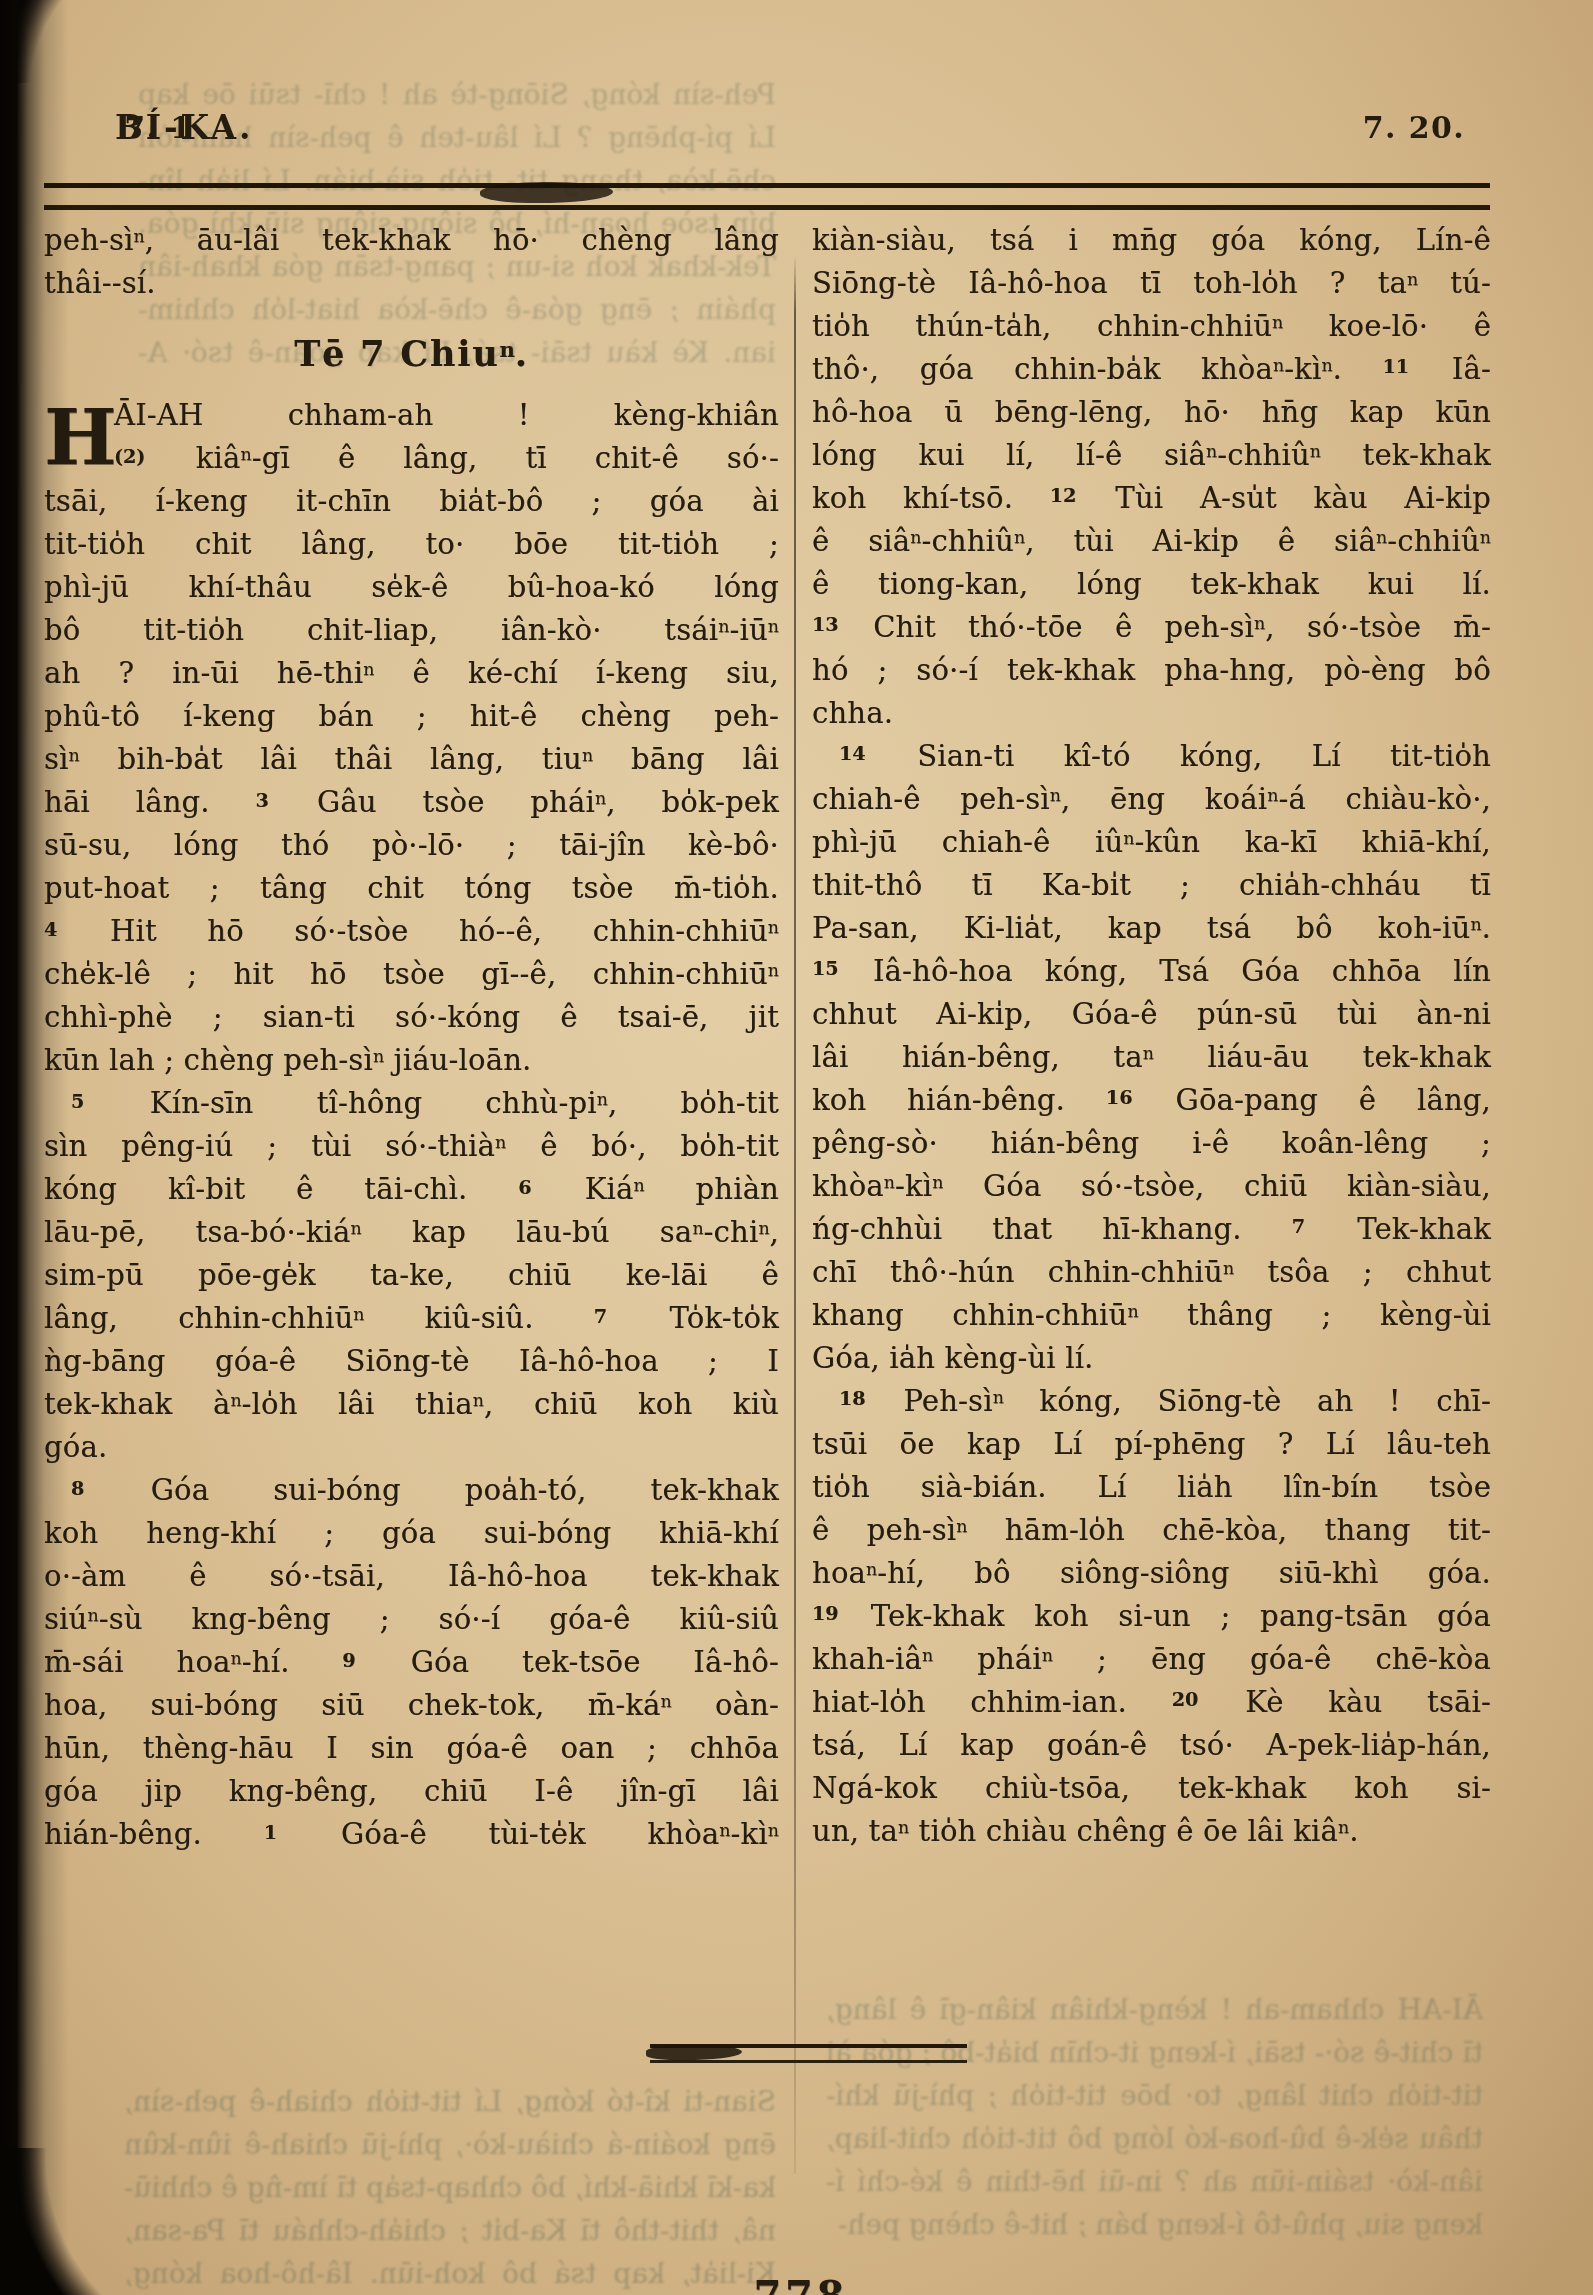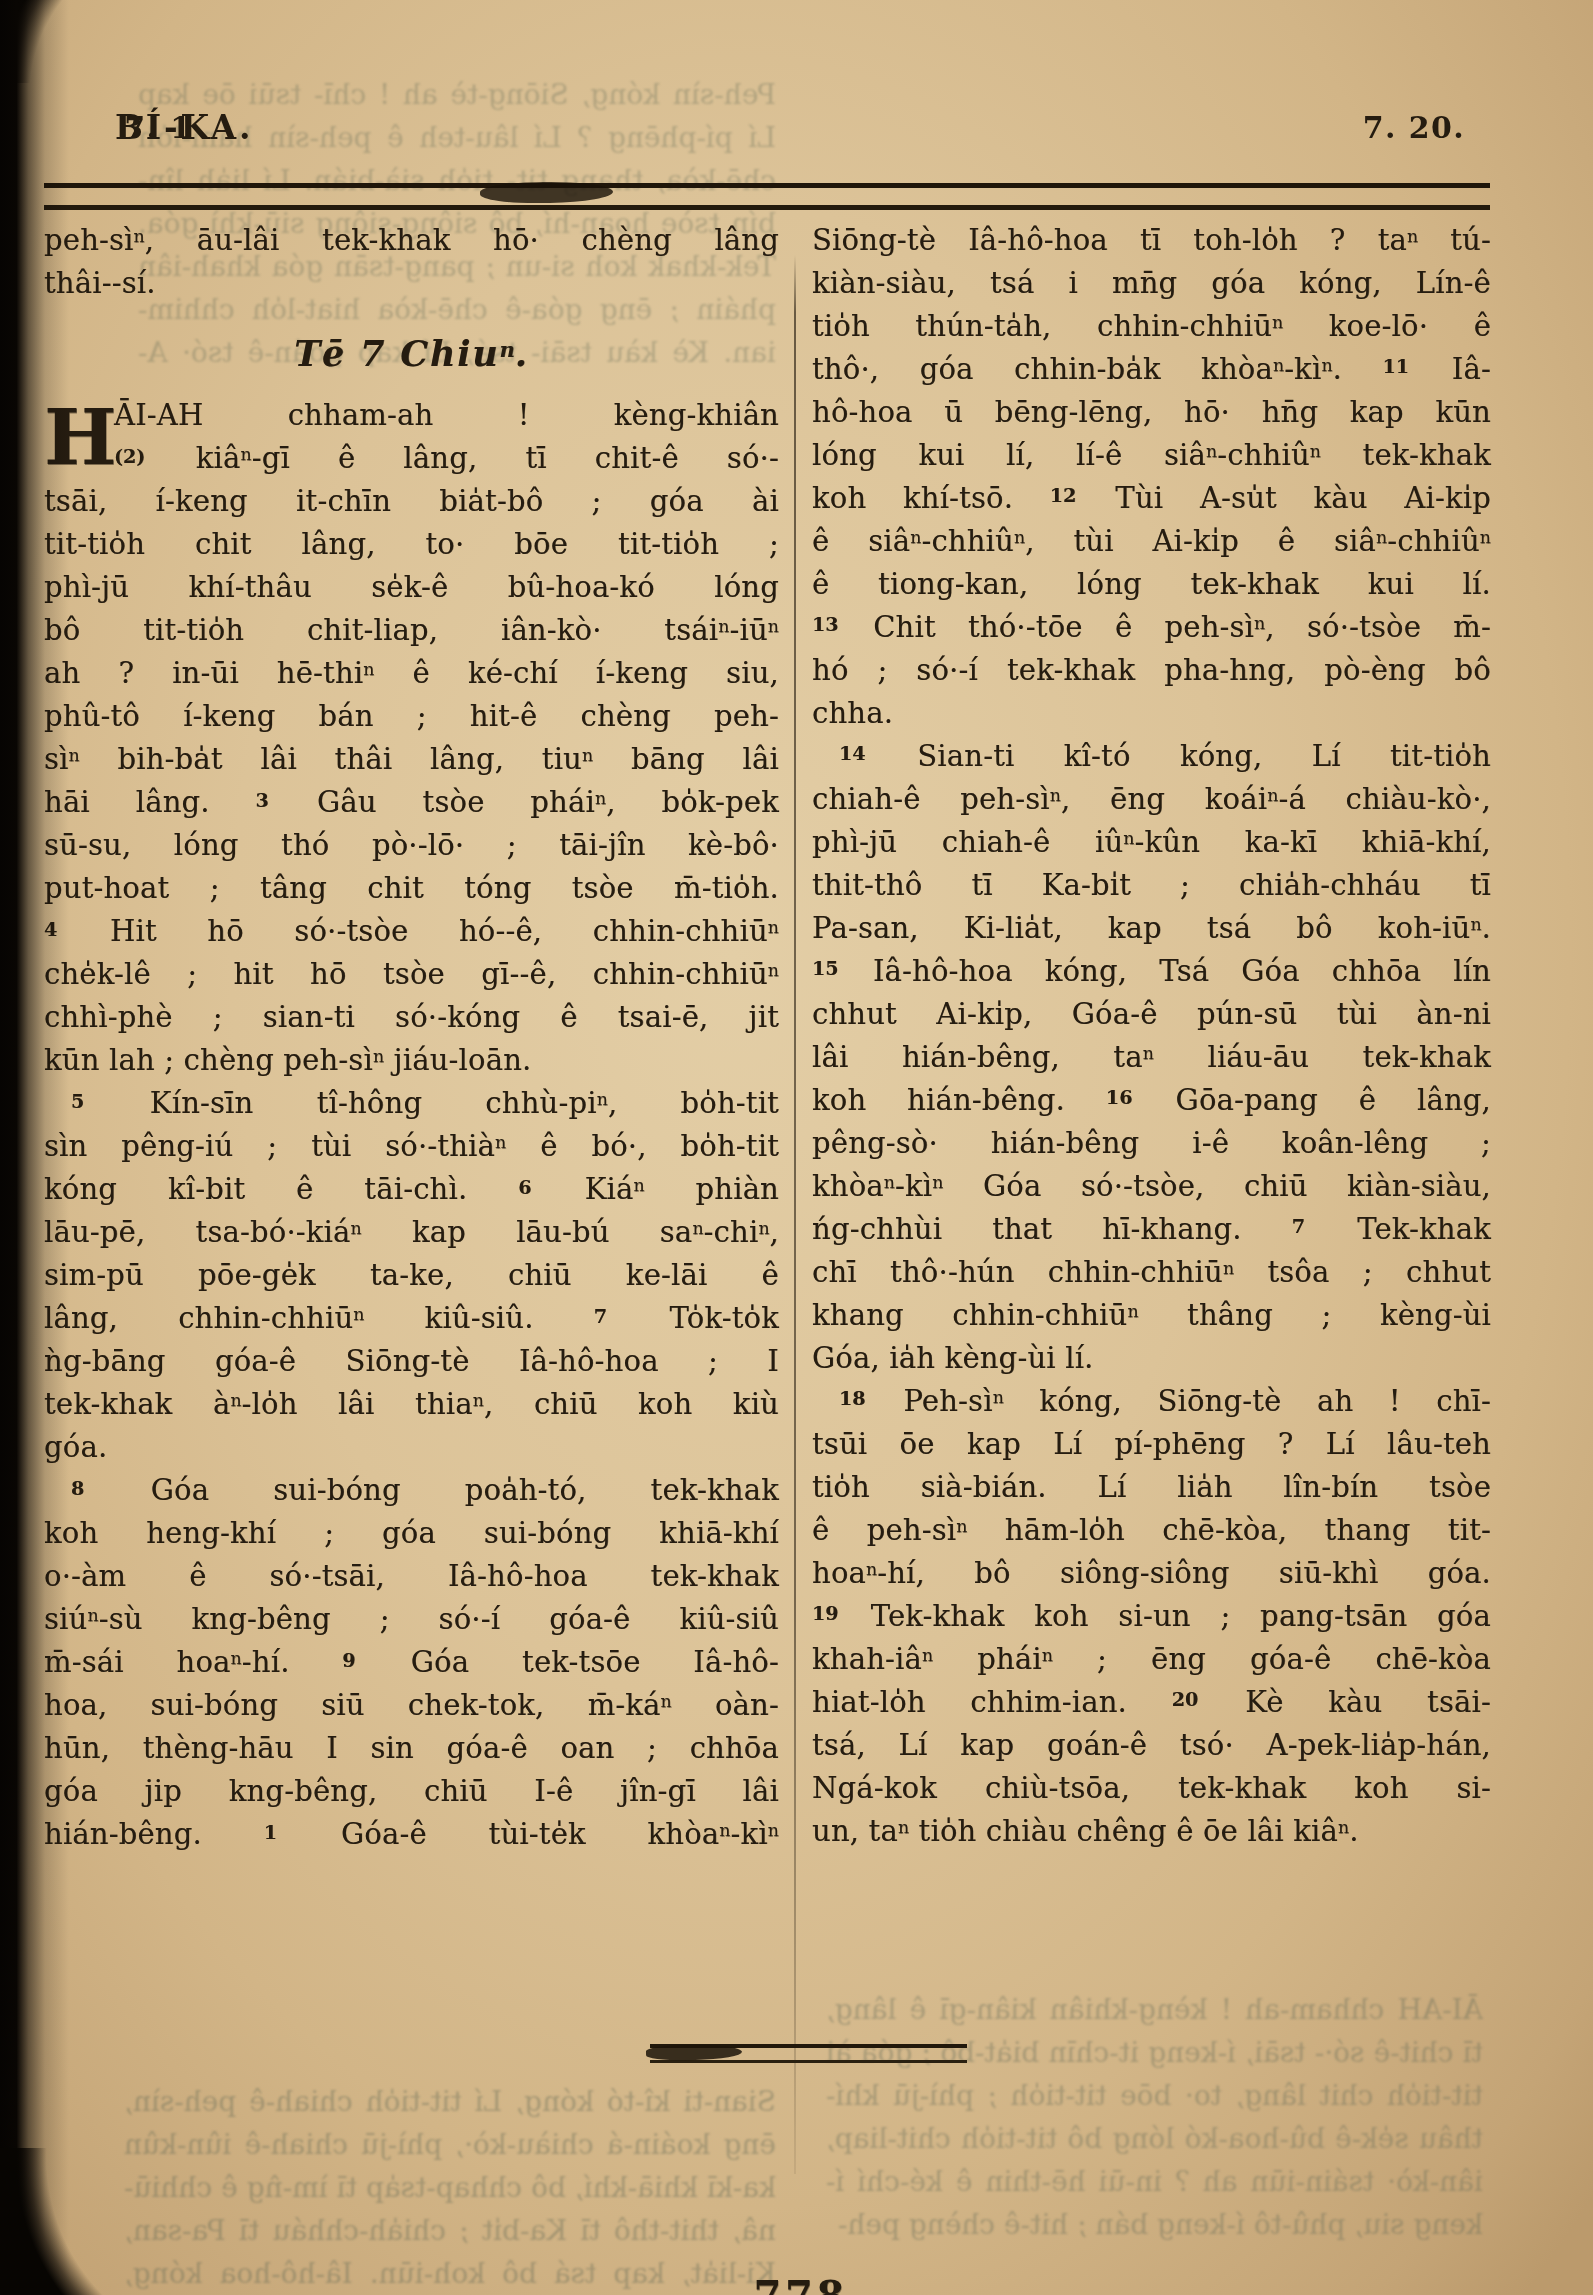--- a/index.html
+++ b/index.html
@@ -42,21 +42,21 @@
 
   .line{height:43px;line-height:43px;font-size:29px;text-align:justify;text-align-last:justify;letter-spacing:0.2px;
     text-shadow:0.3px 0.4px 0 rgba(37,28,16,.5);}
   .line.end{text-align-last:left;}
   .line.indent{padding-left:27px;}
   .line.pad{padding-left:70px;}
   sup.vn{font-size:.66em;font-weight:700;line-height:0;vertical-align:.3em;margin-right:.12em;letter-spacing:0;}
   sup.pn{font-size:.6em;line-height:0;vertical-align:.45em;letter-spacing:0;}
 
   .chapter-heading{height:44px;line-height:44px;margin:27px 0 18.4px 0;text-align:center;text-align-last:center;
-    font-size:35px;font-weight:700;letter-spacing:1.8px;text-shadow:0.4px 0.4px 0 rgba(37,28,16,.55);font-style:italic;}
+    font-size:35px;font-weight:700;letter-spacing:1.8px;text-shadow:0.4px 0.4px 0 rgba(37,28,16,.55);}
 
   .para{position:relative;}
   .dropcap{position:absolute;left:0;top:1.8px;width:69px;font-size:77px;line-height:82px;font-weight:700;
     text-shadow:0.5px 0.5px 0 rgba(37,28,16,.5);}
 
   
   .section-rule{position:absolute;top:2044px;left:650px;width:317px;height:12.4px;z-index:3;
     border-top:4.6px solid #21180b;border-bottom:3.7px solid #2a2010;}
   .section-rule .smear{position:absolute;left:-3.7px;top:-2.8px;width:96px;height:14.7px;background:rgba(28,20,9,.85);
     border-radius:40% 60% 55% 45%;transform:rotate(-1.2deg);}
@@ -138,22 +138,22 @@
           <div class="line">siú<sup class="pn">n</sup>-sù kng-bêng ; só·-í góa-ê kiû-siû</div>
           <div class="line">m̄-sái hoa<sup class="pn">n</sup>-hí. <sup class="vn">9</sup> Góa tek-tsōe Iâ-hô-</div>
           <div class="line">hoa, sui-bóng siū chek-tok, m̄-ká<sup class="pn">n</sup> oàn-</div>
           <div class="line">hūn, thèng-hāu I sin góa-ê oan ; chhōa</div>
           <div class="line">góa jip kng-bêng, chiū I-ê jîn-gī lâi</div>
           <div class="line">hián-bêng. <sup class="vn">1</sup> Góa-ê tùi-te̍k khòa<sup class="pn">n</sup>-kì<sup class="pn">n</sup></div>
         </div>
       </div>
     <div class="col right" id="col-right">
         <div class="para">
+          <div class="line">kiàn-siàu, tsá i mn̄g góa kóng, Lín-ê</div>
           <div class="line">Siōng-tè Iâ-hô-hoa tī toh-lo̍h ? ta<sup class="pn">n</sup> tú-</div>
-          <div class="line">kiàn-siàu, tsá i mn̄g góa kóng, Lín-ê</div>
           <div class="line">tio̍h thún-ta̍h, chhin-chhiū<sup class="pn">n</sup> koe-lō· ê</div>
           <div class="line">thô·, góa chhin-ba̍k khòa<sup class="pn">n</sup>-kì<sup class="pn">n</sup>. <sup class="vn">11</sup> Iâ-</div>
           <div class="line">hô-hoa ū bēng-lēng, hō· hn̄g kap kūn</div>
           <div class="line">lóng kui lí, lí-ê siâ<sup class="pn">n</sup>-chhiû<sup class="pn">n</sup> tek-khak</div>
           <div class="line">koh khí-tsō. <sup class="vn">12</sup> Tùi A-su̍t kàu Ai-ki̍p</div>
           <div class="line">ê siâ<sup class="pn">n</sup>-chhiû<sup class="pn">n</sup>, tùi Ai-ki̍p ê siâ<sup class="pn">n</sup>-chhiû<sup class="pn">n</sup></div>
           <div class="line">ê tiong-kan, lóng tek-khak kui lí.</div>
           <div class="line"><sup class="vn">13</sup> Chit thó·-tōe ê peh-sì<sup class="pn">n</sup>, só·-tsòe m̄-</div>
           <div class="line">hó ; só·-í tek-khak pha-hng, pò-èng bô</div>
           <div class="line end">chha.</div>

